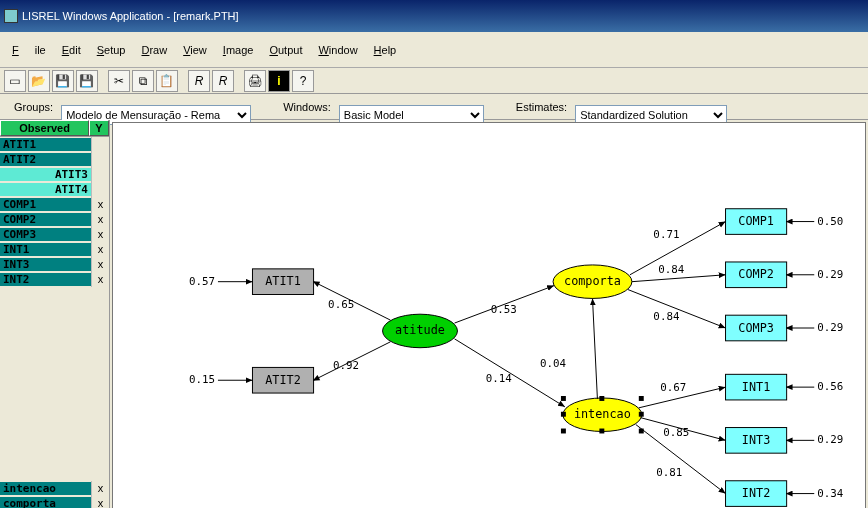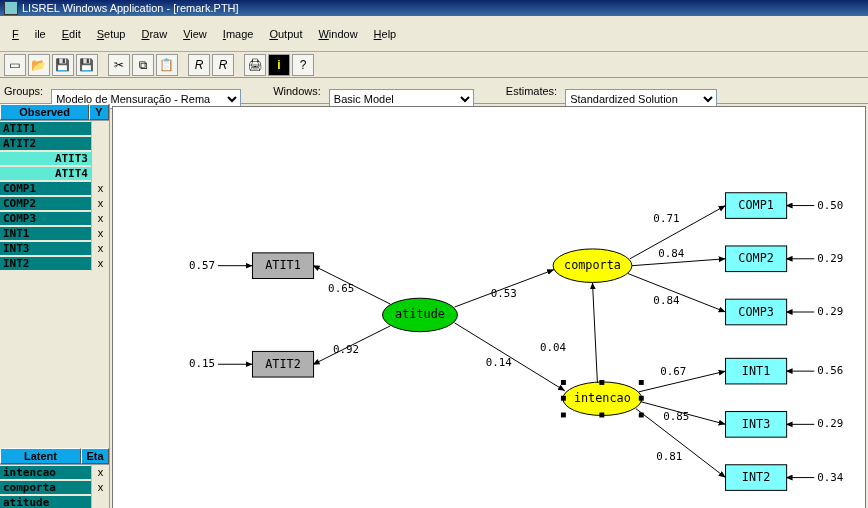--- a/index.html
+++ b/index.html
@@ -1,32 +1,32 @@
 <!DOCTYPE html>
 <html><head>
 <meta charset="utf-8">
 <style>
 * { box-sizing: border-box; margin: 0; padding: 0; }
 body { font-family: "MS Sans Serif", Tahoma, sans-serif; font-size: 11px; background: #ece9d8; width: 868px; height: 508px; overflow: hidden; position: relative; }
-.titlebar { background: linear-gradient(#0a246a,#3a6ea5); color:#fff; height:16px; line-height:20px; padding:0 4px; display:flex; align-items:center; }
+.titlebar { background: linear-gradient(#0a246a,#3a6ea5); color:#fff; height:32px; line-height:20px; padding:0 4px; display:flex; align-items:center; }
 .titlebar .ico { width:14px; height:14px; background:#7ecbce; border:1px solid #333; margin-right:4px; }
 .menubar { background:#ece9d8; height:36px; display:flex; align-items:center; padding:0 4px; border-bottom:1px solid #aaa;}
 .menubar span { padding:2px 8px; cursor:default; }
 .menubar span u { text-decoration: underline; }
 .toolbar { background:#ece9d8; height:26px; border-bottom:1px solid #999; display:flex; align-items:center; padding:0 4px; gap:2px;}
 .tbtn { width:22px; height:22px; border:1px solid #999; background:#f5f5f0; display:flex; align-items:center; justify-content:center; font-size:12px; }
 .tsep { width:6px; }
-.selbar { background:#ece9d8; height:26px; border-bottom:1px solid #999; display:flex; align-items:center; padding:0 4px; gap:6px;}
+.selbar { background:#ece9d8; height:26px; border-bottom:1px solid #999; display:flex; align-items:center; padding:0 14px; gap:6px;}
 .selbar label { margin-right:2px; }
 select { font-family:inherit; font-size:11px; background:#fff; border:1px solid #7f9db9; height:20px;margin-top:16px; }
 .body { display:flex; height:calc(508px - 20px - 20px - 26px - 26px); }
 
 .leftpane { width:110px; background:#ece9d8; border-right:1px solid #999; display:flex; flex-direction:column; }
 .panel-header { display:flex; border-bottom:1px solid #999;}
-.panel-header .ph-btn { flex:1; border:1px solid; border-color:#fff #555 #555 #fff; background:#0ea5e9; text-align:center; font-weight:bold; padding:1px 2px; font-size:11px;}
+.panel-header .ph-btn { flex:1; border:1px solid; border-color:#fff #555 #555 #fff; background:#22c55e; text-align:center; font-weight:bold; padding:1px 2px; font-size:11px;}
 .varlist { flex-shrink:0; }
 .varrow { display:flex; height:15px; align-items:center; }
 .varrow .vname { flex:1; padding:0 3px; font-weight:bold; font-family:monospace; font-size:11px; }
 .varrow.teal .vname { background:#008080; color:#000; }
 .varrow.grey .vname { background:#5eead4; color:#000;text-align:right; }
 .varrow .vchk { width:18px; text-align:center; border-left:1px solid #bbb; height:100%; line-height:15px; background:#ece9d8;}
 .spacer { flex:1; }
 
 .canvaswrap { flex:1; position:relative; background:#fff; border:1px solid #777; margin:2px; overflow:hidden;}
 svg.diagram { position:absolute; top:0; left:0; width:100%; height:100%; }
@@ -134,24 +134,20 @@
         <div class="varrow teal">
           <div class="vname">INT3</div>
           <div class="vchk">x</div>
         </div>
         <div class="varrow teal">
           <div class="vname">INT2</div>
           <div class="vchk">x</div>
         </div>
       </div>
     <div class="spacer"></div>
-    <div class="panel-header">
-      <div class="ph-btn">Latent</div>
-      <div class="ph-btn" style="flex:0 0 28px">Eta</div>
-    </div>
     <div class="varlist" id="latlist">
         <div class="varrow teal">
           <div class="vname">intencao</div>
           <div class="vchk">x</div>
         </div>
         <div class="varrow teal">
           <div class="vname">comporta</div>
           <div class="vchk">x</div>
         </div>
         <div class="varrow teal">

